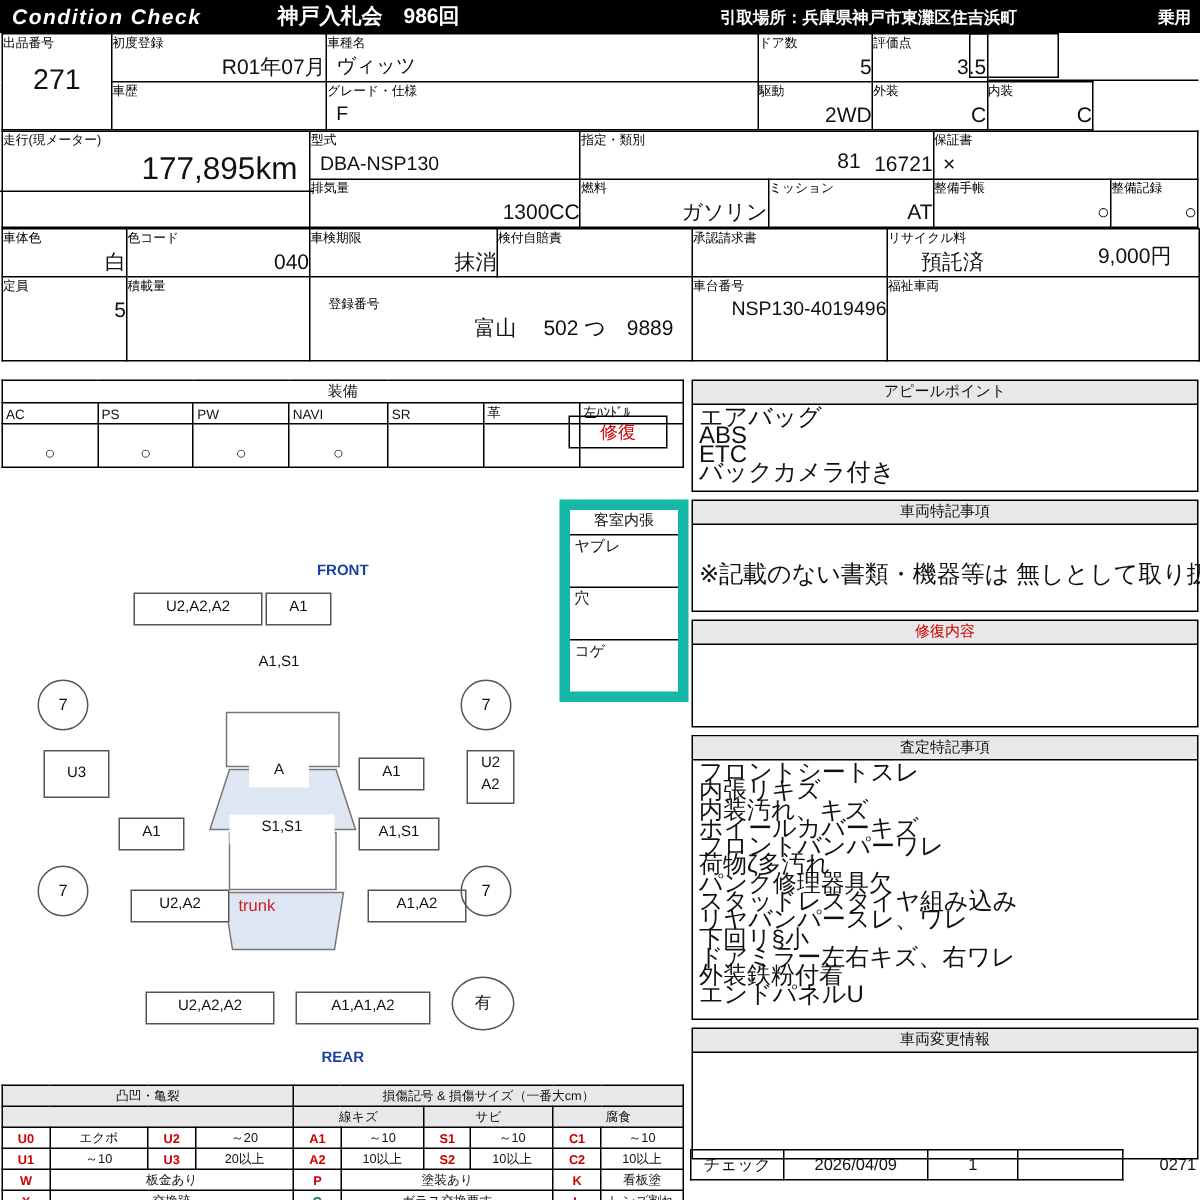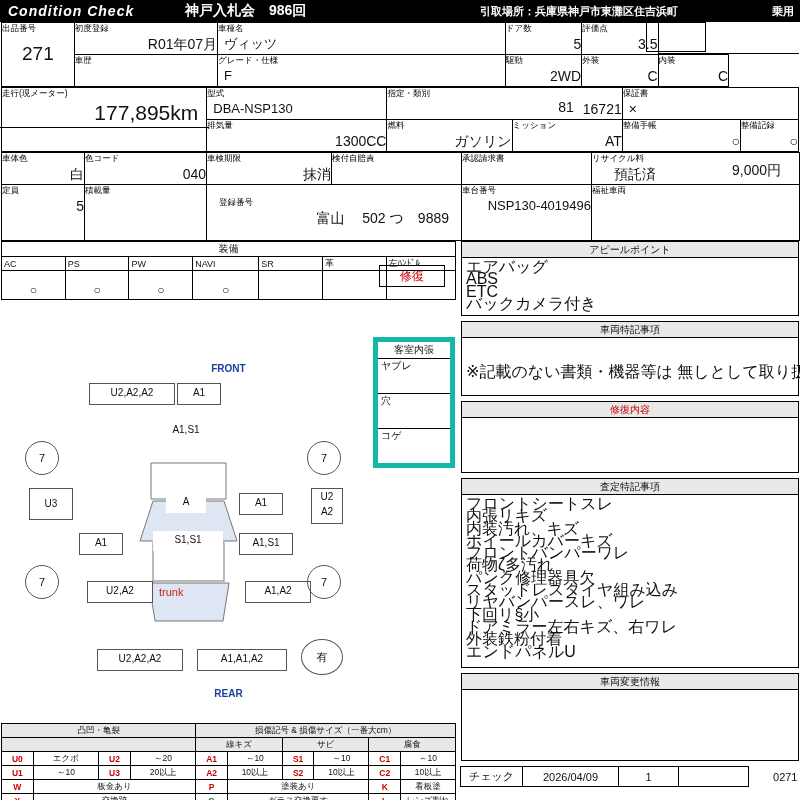--- a/index.html
+++ b/index.html
@@ -22,40 +22,40 @@
   table{border-collapse:collapse;}
   .grid{width:798px;margin:0 1px;table-layout:fixed;}
   .grid td{border:1px solid #000;padding:0 3px;vertical-align:top;}
   .lbl{font-size:8.5px;line-height:11px;color:#000;}
   .val{font-size:14px;text-align:right;line-height:20px;}
   .val-l{font-size:13px;line-height:20px;padding-left:6px;}
   .big{font-size:19px;text-align:center;line-height:26px;}
   .nb{border:0 !important;}
 
   
-  .lower{position:relative;width:694px;margin:0 1px;}
+  .lower{position:relative;width:694px;margin:12px 1px;}
   .box{border:1px solid #000;box-sizing:border-box;position:absolute;}
   .boxhdr{background:#e8e8e8;border-bottom:1px solid #000;text-align:center;font-size:10px;line-height:15px;}
   .listtxt{font-size:16px;line-height:12.3px;padding:3px 4px;white-space:pre;}
 
   
   .eq{position:absolute;left:0;top:0;width:455px;}
   .eq table{width:100%;table-layout:fixed;}
   .eq td{border:1px solid #000;font-size:9px;height:13px;padding:0 2px;}
   .eq .cell{height:26px;text-align:center;vertical-align:bottom;padding-bottom:2px;font-size:12px;}
 
   
   .diagram{position:absolute;left:0;top:122px;width:455px;height:455px;}
   .front,.rear{position:absolute;width:100%;text-align:center;color:#1a3fa0;font-weight:bold;font-size:10px;}
   .dmg{position:absolute;border:1px solid #555;background:#fff;text-align:center;font-size:10px;line-height:18px;}
   .circ{position:absolute;border:1px solid #555;border-radius:50%;text-align:center;}
 
   .rep{position:absolute;left:378px;top:24px;width:64px;height:20px;border:1px solid #000;
       color:#c00;text-align:center;font-size:12px;line-height:20px;}
-  .cabin{position:absolute;left:372px;top:96px;width:72px;border:5px solid #14b8a6;}
+  .cabin{position:absolute;left:372px;top:80px;width:72px;border:7px solid #14b8a6;}
   .cabin .ch{border-bottom:1px solid #000;text-align:center;font-size:10px;line-height:16px;}
   .cabin .cr{height:34px;border-bottom:1px solid #000;font-size:10px;padding-left:3px;}
   .cabin .cr:last-child{border-bottom:0;}
 
   
   .legend{position:absolute;left:1px;top:723px;width:455px;}
   .legend table{width:100%;table-layout:fixed;border-collapse:collapse;}
   .legend td{border:1px solid #000;font-size:8.5px;text-align:center;height:13px;padding:0;}
   .legend .hd{background:#e8e8e8;}
   .legend .r{color:#c00;font-weight:bold;}

